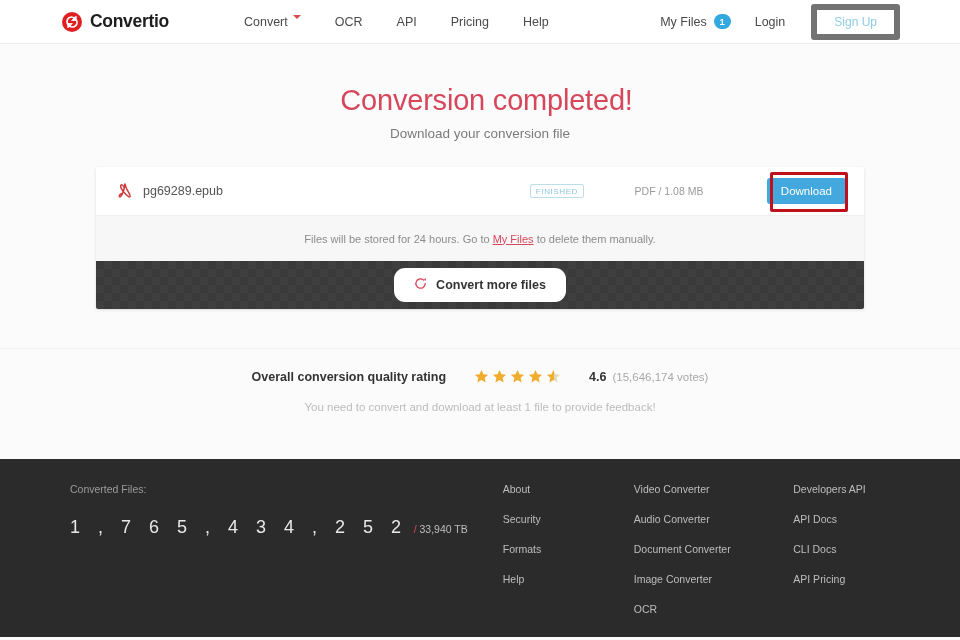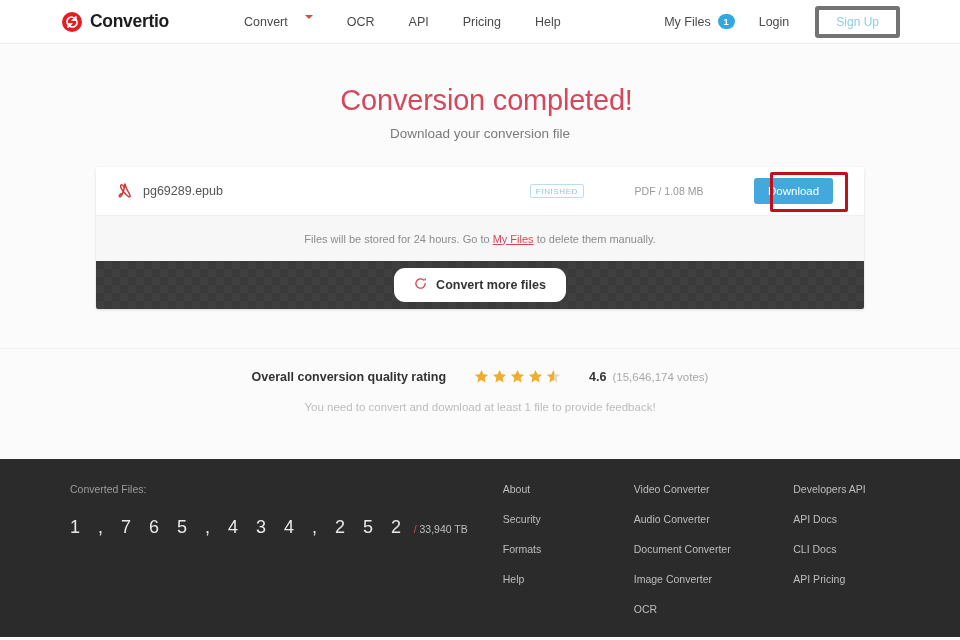--- a/index.html
+++ b/index.html
@@ -27,33 +27,33 @@
   }
   .logo-mark svg { display: block; }
   .brand-name {
     font-size: 17.5px; font-weight: bold; color: #1d1d1d; letter-spacing: -0.3px;
   }
   .nav-main { display: flex; align-items: center; margin-left: 58px; gap: 0; }
   .nav-link {
     font-size: 12.5px; color: #4a4a4a; padding: 0 17px;
     text-decoration: none; white-space: nowrap; cursor: pointer;
   }
-  .nav-link.with-caret { display: flex; align-items: flex-start; gap: 17px; }
+  .nav-link.with-caret { display: flex; align-items: flex-start; gap: 5px; }
   .caret { width: 0; height: 0; border-left: 4px solid transparent; border-right: 4px solid transparent; border-top: 4px solid #d84a4a; display:inline-block; }
   .nav-right { margin-left: auto; display: flex; align-items: center; gap: 0; }
   .myfiles { display: flex; align-items: center; gap: 7px; font-size: 12.5px; color: #4a4a4a; padding-right: 24px; cursor: pointer; text-decoration: none;}
   .badge-count {
     background: #31a8e0; color: #fff; font-size: 9.5px; font-weight: bold;
     border-radius: 9px; min-width: 17px; height: 15px; line-height: 15px;
     text-align: center; padding: 0 5px;
   }
   .login-link { font-size: 12.5px; color: #4a4a4a; text-decoration: none; padding-right: 26px; cursor: pointer;}
   .signup-btn {
     font-size: 12px; color: #8fcbe8; background: #ffffff;
-    border: 4px solid #737373; border-radius: 3px;
+    border: 6px solid #737373; border-radius: 3px;
     padding: 5px 17px; cursor: pointer; font-family: inherit;
   }
 
   
   .hero { padding-top: 40px; text-align: center; }
   .hero h1 {
     font-size: 29px; font-weight: normal; color: #d6475b; letter-spacing: -0.2px; padding-left: 13px;
   }
   .hero p { font-size: 13.5px; color: #7b7b7b; margin-top: 9px; }
 
@@ -71,21 +71,21 @@
   .file-name { font-size: 12.5px; color: #545454; margin-left: 7px; }
   .row-spacer { flex: 1; }
   .status-badge {
     font-size: 8px; color: #8fc6de; border: 1px solid #bcdeec;
     border-radius: 2px; padding: 2px 5px 1px; letter-spacing: 0.6px;
     white-space: nowrap;
   }
   .file-meta {
     font-size: 10.5px; color: #9a9a9a; width: 170px; text-align: center;
   }
-  .dl-wrap { width: 92px; display: flex; justify-content: flex-start; }
+  .dl-wrap { width: 92px; display: flex; justify-content: flex-end; }
   .download-btn {
     background: #42a8dd; color: #ffffff; border: none; border-radius: 3px;
     font-size: 11.5px; padding: 7px 14px; cursor: pointer; font-family: inherit;
   }
   .annotation-box {
     position: absolute; border: 3px solid #c0101b; border-radius: 2px;
     pointer-events: none;
   }
   .info-bar {
     background: #f7f7f7; border-top: 1px solid #efefef;

